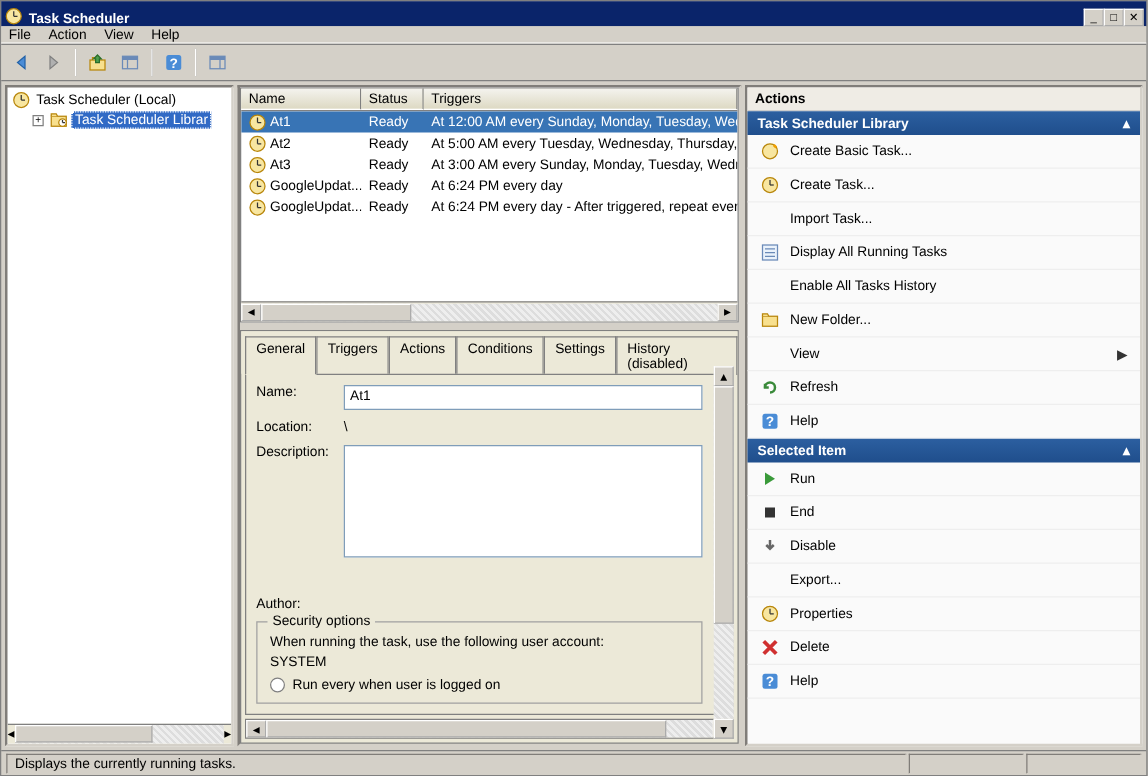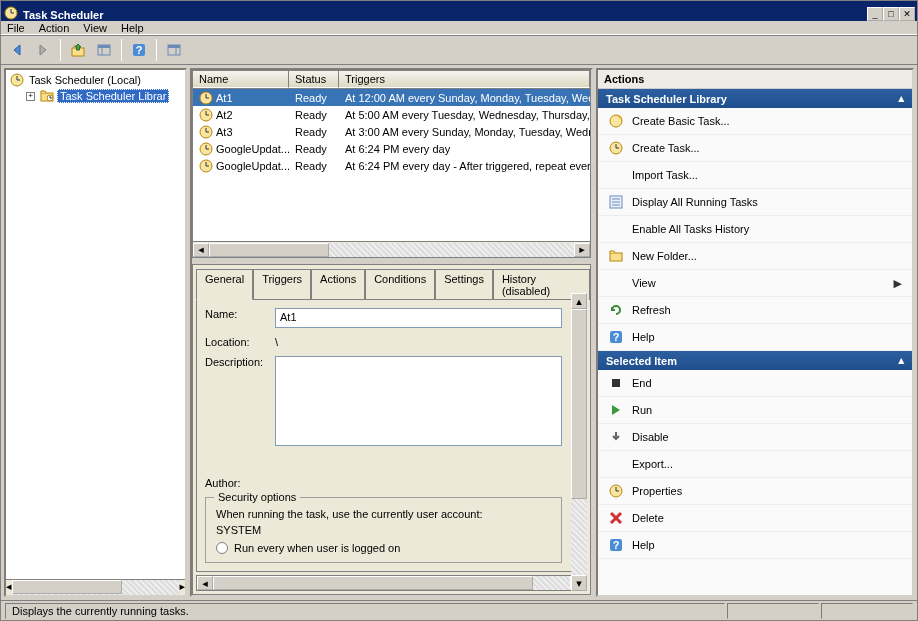--- a/index.html
+++ b/index.html
@@ -376,21 +376,21 @@
           <div class="formrow" style="flex:1;">
             <div class="flabel">Description:</div>
             <div class="desc-box"></div>
           </div>
           <div class="formrow">
             <div class="flabel">Author:</div>
             <div class="fvalue"></div>
           </div>
           <div class="fieldset">
             <div class="legend">Security options</div>
-            <div>When running the task, use the currently user account:</div>
+            <div>When running the task, use the following user account:</div>
             <div style="margin-top:4px;">SYSTEM</div>
             <div class="radio-row">
               <span class="radio-dot"></span>
               <span>Run every when user is logged on</span>
             </div>
           </div>
         </div>
 
         <div class="vscroll" style="top:28px;">
           <div class="sbtn">▴</div>
@@ -491,32 +491,32 @@
       </div>
 
       <div class="section-header">
         <span>Selected Item</span>
         <span class="collapse-btn">▴</span>
       </div>
       <div class="action-list">
         <div class="action-item">
           <span class="aicon">
               <svg width="16" height="16" viewBox="0 0 16 16">
+                <path d="M4 3 L12 8 L4 13 Z" fill="#3a9a3a"></path>
+              </svg>
+            </span>
+          <span>Run</span>
+        </div>
+        <div class="action-item">
+          <span class="aicon">
+              <svg width="16" height="16" viewBox="0 0 16 16">
                 <rect x="4" y="4" width="8" height="8" fill="#333"></rect>
               </svg>
             </span>
           <span>End</span>
-        </div>
-        <div class="action-item">
-          <span class="aicon">
-              <svg width="16" height="16" viewBox="0 0 16 16">
-                <path d="M4 3 L12 8 L4 13 Z" fill="#3a9a3a"></path>
-              </svg>
-            </span>
-          <span>Run</span>
         </div>
         <div class="action-item">
           <span class="aicon">
               <svg width="16" height="16" viewBox="0 0 16 16">
                 <path d="M8 3 L8 10 M5 7 L8 10 L11 7" fill="none" stroke="#666" stroke-width="2"></path>
               </svg>
             </span>
           <span>Disable</span>
         </div>
         <div class="action-item">

